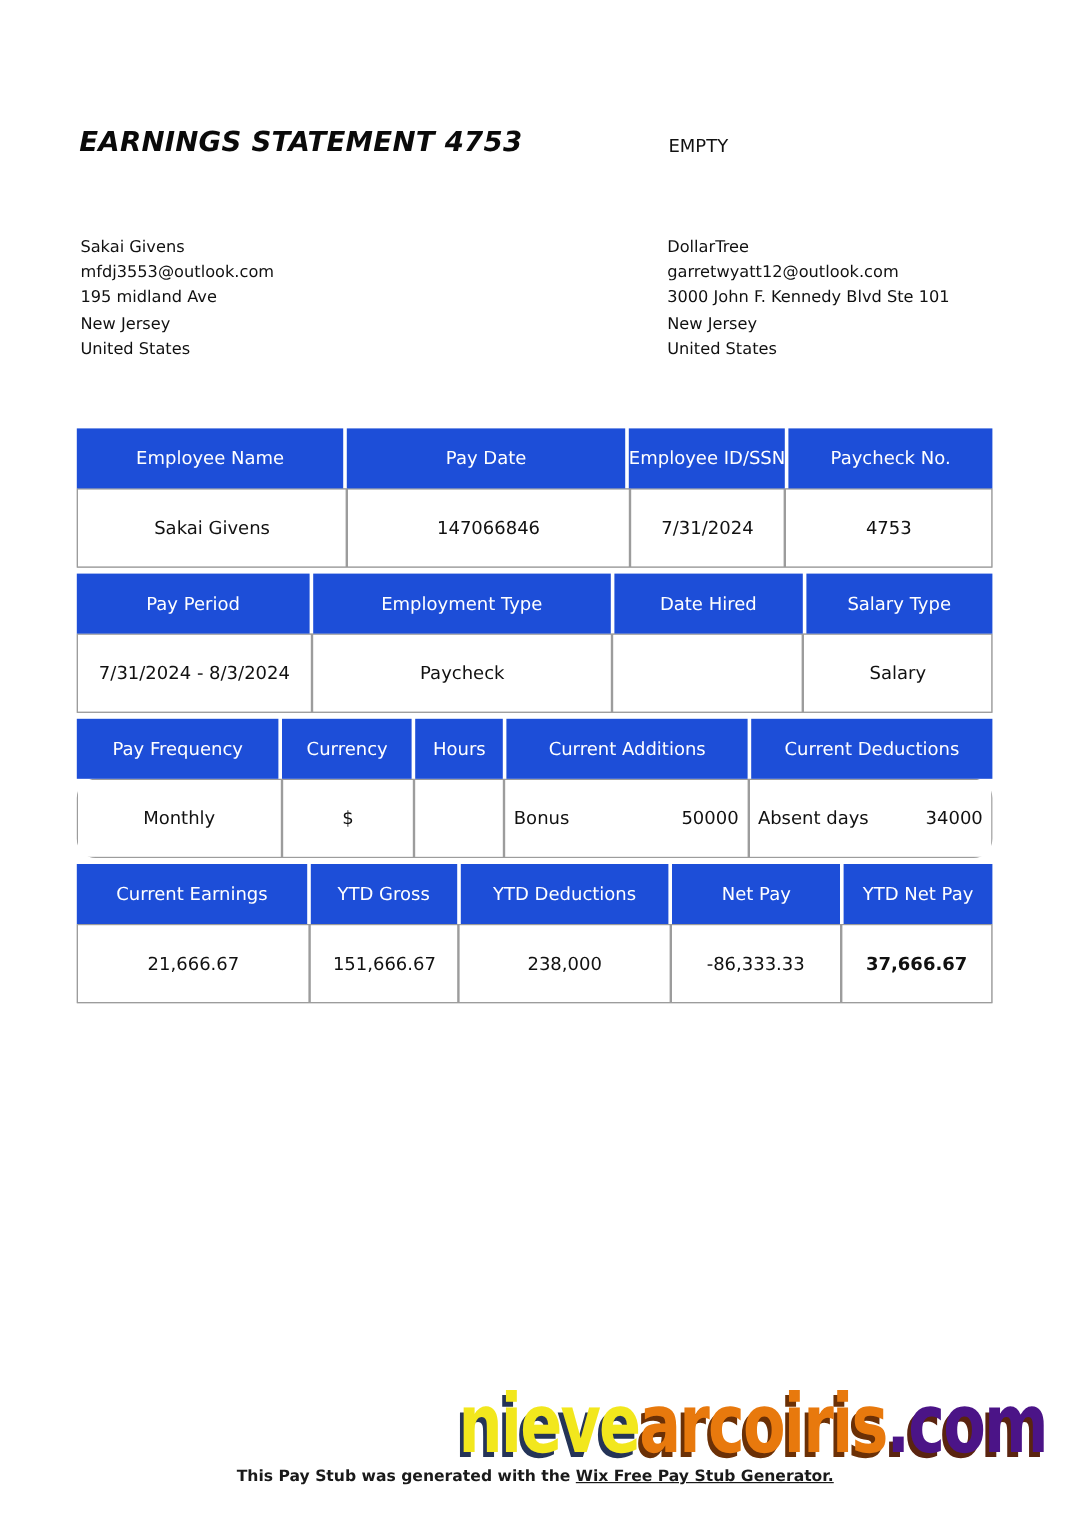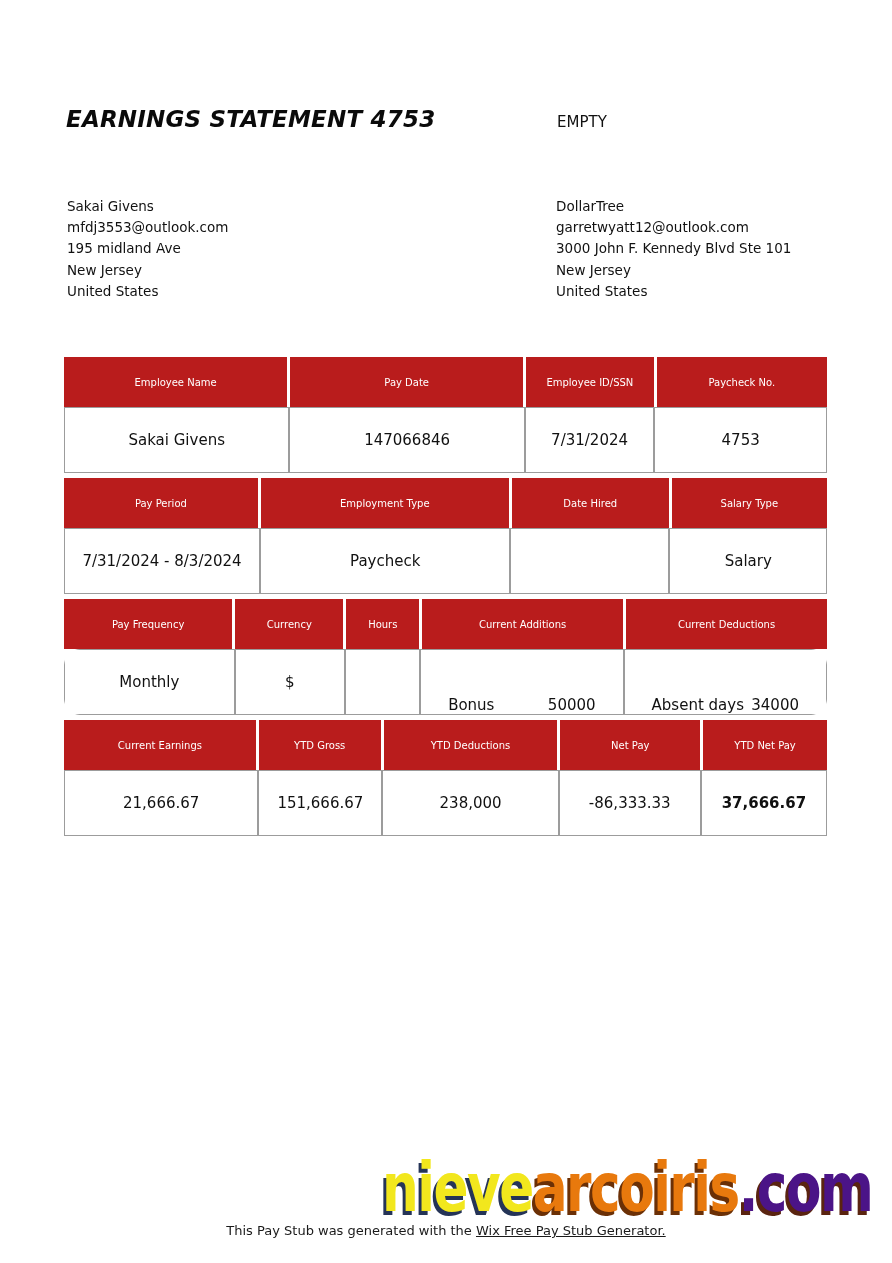--- a/index.html
+++ b/index.html
@@ -48,23 +48,23 @@
     left: 64px; top: 357px;
     width: 763px;
   }
   .hrow {
     display: grid;
     gap: 3px;
     background: #ffffff;
   }
   .hcell {
     height: 50px;
-    background: #b91c1c;
+    background: #1d4ed8;
     color: #ffffff;
-    font-size: 10px;
+    font-size: 15px;
     display: flex;
     align-items: center;
     justify-content: center;
     white-space: nowrap;
   }
   .vrow {
     display: grid;
     gap: 2px;
     background: #9c9c9c;
     border: 1px solid #9c9c9c;
@@ -75,22 +75,21 @@
     background: #ffffff;
     font-size: 15px;
     color: #111111;
     display: flex;
     align-items: center;
     justify-content: center;
     white-space: nowrap;
   }
   .vcell.split {
     justify-content: space-between;
-    padding: 0 27px;
-    align-items: flex-end;
+    padding: 0 7px;
   }
   .vcell.bold { font-weight: bold; }
 
   .cols-s1 { grid-template-columns: 29.6fr 30.9fr 16.9fr 22.6fr; }
   .cols-s2 { grid-template-columns: 25.7fr 32.9fr 20.8fr 20.6fr; }
   .cols-s3 { grid-template-columns: 22.4fr 14.4fr 9.7fr 26.75fr 26.75fr; border-radius: 16px; }
   .cols-s4 { grid-template-columns: 25.7fr 16.3fr 23.3fr 18.7fr 16.6fr; }
 
   
   .logo {
@@ -113,20 +112,21 @@
   .lg3 { color: #4b1487; text-shadow: -4px 4px 0 #5a2410; }
 
   
   .footer-note {
     position: absolute;
     left: 0; top: 1223px;
     width: 892px;
     text-align: center;
     font-size: 13px;
     color: #1a1a1a;
+    font-weight: bold;
   }
   .wix-link {
     color: #1a1a1a;
     text-decoration: underline;
     cursor: pointer;
   }
 </style>
 </head>
 <body>
 

